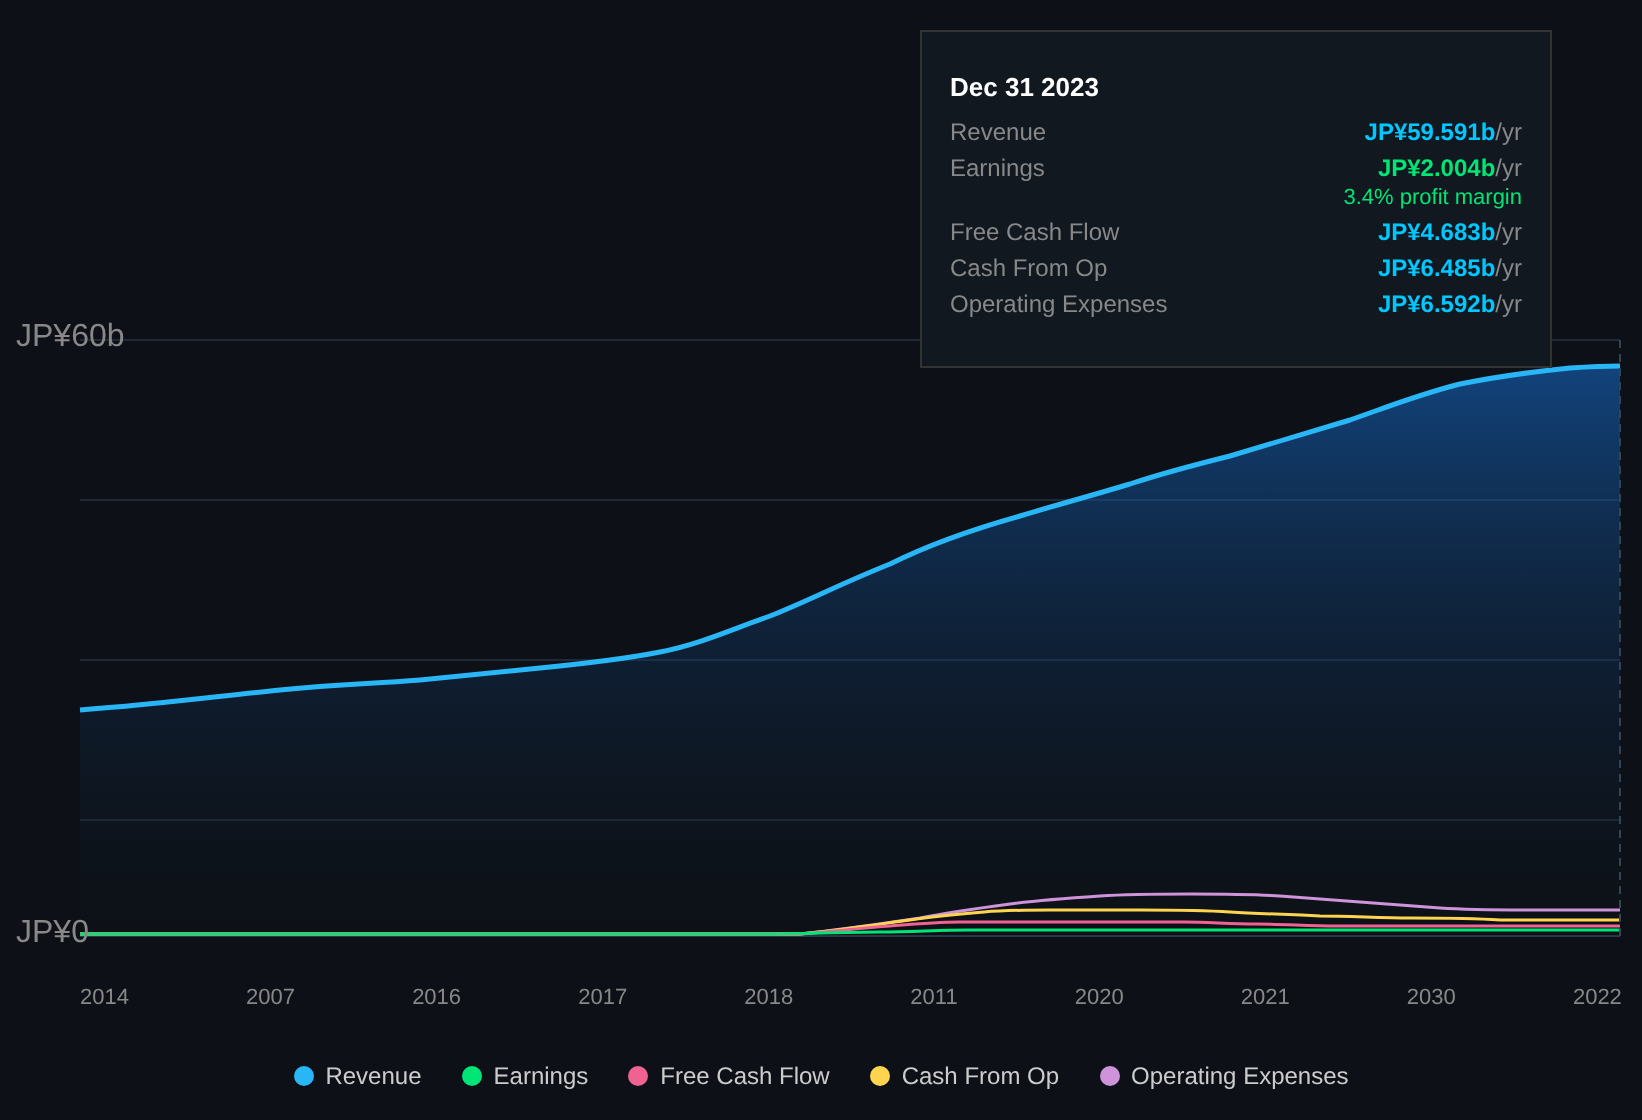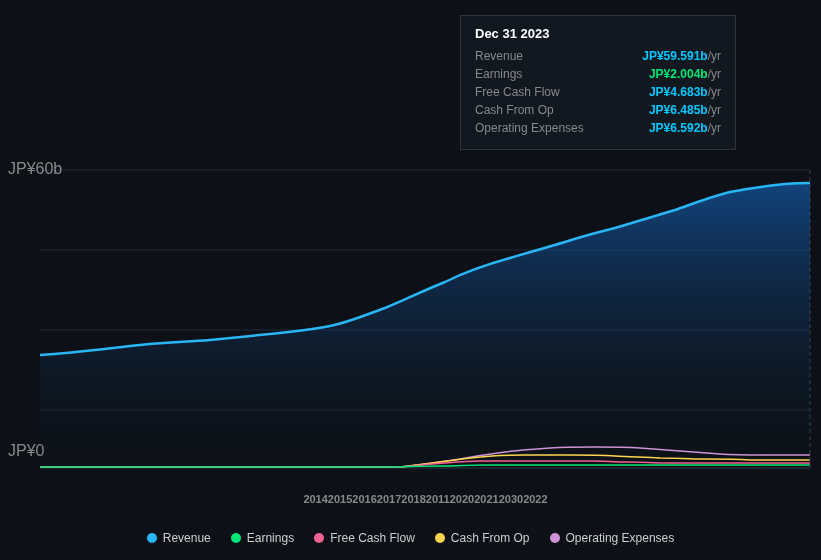--- a/index.html
+++ b/index.html
@@ -16,22 +16,22 @@
       width: 821px;
       height: 560px;
       position: relative;
     }
     #tooltip-box {
       position: absolute;
       top: 15px;
       left: 460px;
       background: #111820;
       border: 1px solid #333;
-      padding: 10px 14px;
-      width: 276px;
+      padding: 20px 14px;
+      width: 316px;
       z-index: 10;
     }
     .tooltip-title {
       color: #fff;
       font-size: 13px;
       font-weight: bold;
       margin-bottom: 8px;
     }
     .tooltip-row {
       display: flex;
@@ -74,23 +74,22 @@
       left: 8px;
       color: #888;
       font-size: 16px;
     }
     .x-labels {
       position: absolute;
       bottom: 55px;
       left: 40px;
       right: 0;
       display: flex;
-      justify-content: center;
+      justify-content: space-between;
       padding-right: 10px;
-      font-weight: bold;
     }
     .x-label {
       color: #888;
       font-size: 11px;
     }
     #legend {
       position: absolute;
       bottom: 15px;
       left: 0;
       right: 0;
@@ -224,25 +223,25 @@
       C 737,465 752,465 768,465
       C 782,465 795,465 810,465
     " fill="none" stroke="#00e676" stroke-width="1.5"></path>
 
     <line x1="810" y1="170" x2="810" y2="468" stroke="#334455" stroke-width="1" stroke-dasharray="4,3"></line>
 
   </svg>
 
   <div class="y-label" style="top: 160px;">JP¥60b</div>
 
-  <div class="y-label" style="top: 442px; text-align: right;">JP¥0</div>
+  <div class="y-label" style="top: 458px; text-align: right;">JP¥0</div>
 
   <div class="x-labels">
     <span class="x-label">2014</span>
-    <span class="x-label">2015</span>
+    <span class="x-label">2007</span>
     <span class="x-label">2016</span>
     <span class="x-label">2017</span>
     <span class="x-label">2018</span>
     <span class="x-label">2011</span>
     <span class="x-label">2020</span>
     <span class="x-label">2021</span>
     <span class="x-label">2030</span>
     <span class="x-label">2022</span>
   </div>
 
@@ -255,20 +254,21 @@
         <span>JP¥59.591b</span><span class="tooltip-unit">/yr</span>
       </span>
     </div>
 
     <div class="tooltip-row">
       <span class="tooltip-label">Earnings</span>
       <span class="tooltip-value earnings">
         <span>JP¥2.004b</span><span class="tooltip-unit">/yr</span>
       </span>
     </div>
+    <div class="tooltip-sub">3.4% profit margin</div>
 
     <div class="tooltip-row">
       <span class="tooltip-label">Free Cash Flow</span>
       <span class="tooltip-value">
         <span>JP¥4.683b</span><span class="tooltip-unit">/yr</span>
       </span>
     </div>
 
     <div class="tooltip-row">
       <span class="tooltip-label">Cash From Op</span>

